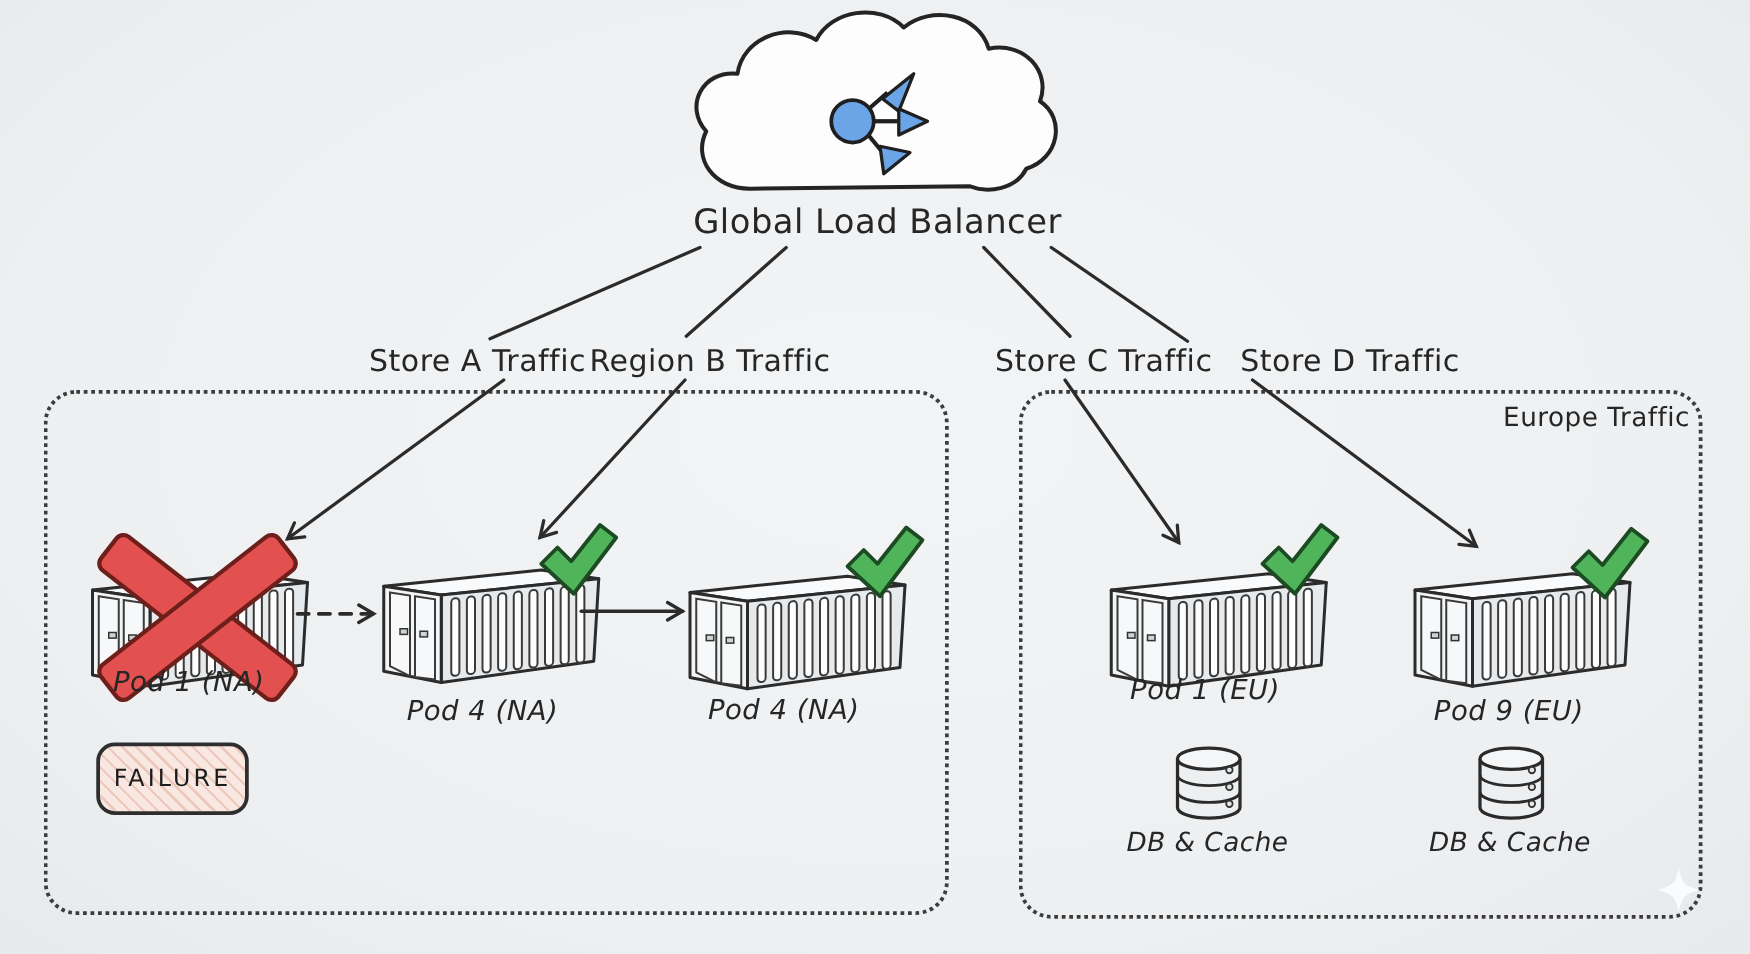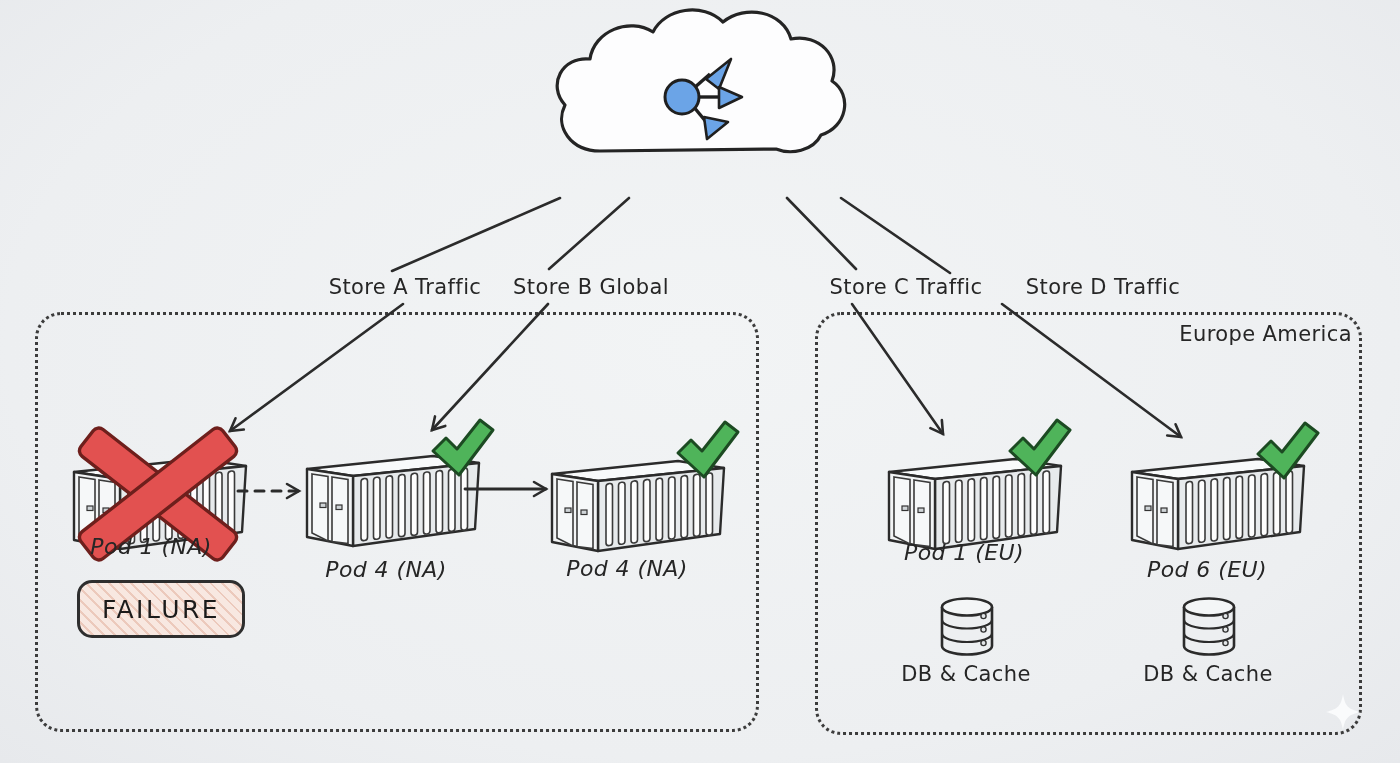--- a/index.html
+++ b/index.html
@@ -16,36 +16,36 @@
     position:relative; width:1400px; height:763px; overflow:hidden;
     background:var(--background,#eef0f2);
     background-image:radial-gradient(ellipse at 50% 45%, #f2f4f5 0%, #edeff1 70%, #e7e9ec 100%);
   }
   .art{position:absolute; left:0; top:0; width:1400px; height:763px; pointer-events:none;}
   .lbl{
     position:absolute; color:var(--ink,#262626); white-space:nowrap;
     letter-spacing:.4px; transform:translateX(-50%);
   }
   .title{font-size:27px; font-weight:500;}
-  .store{font-size:21px;margin-left:23px;}
+  .store{font-size:24px;}
   .region-name{font-size:21px; transform:none;}
   .region-name.right{transform:translateX(-100%);}
   .pod{font-size:22px; font-style:italic; font-weight:500;}
-  .db{font-size:21px; font-weight:500;}
+  .db{font-size:21px; font-style:italic; font-weight:500;}
   .region-box{
     position:absolute; border:3px dotted #3c3c3c; border-radius:26px;
     background:transparent;
   }
   .failure-badge{
-    position:absolute; left:77px; top:580px; width:168px; height:58px;
+    position:absolute; left:77px; top:594px; width:122px; height:58px;
     border:3px solid #2e2e2e; border-radius:15px;
     background:var(--badge_bg,#f8e8e1);
     background-image:repeating-linear-gradient(45deg, rgba(205,122,92,.28) 0 2px, rgba(0,0,0,0) 2px 8px);
     display:flex; align-items:center; justify-content:center;
-    font-size:25px; letter-spacing:2.5px; color:#1b1b1b; font-weight:500;
+    font-size:19px; letter-spacing:2.5px; color:#1b1b1b; font-weight:500;
   }
 </style>
 </head>
 <body>
 
 <div class="canvas">
 
   <div class="region-box" style="left:35px; top:312px; width:724px; height:420px;"></div>
   <div class="region-box" style="left:815px; top:312px; width:547px; height:423px;"></div>
 
@@ -144,32 +144,33 @@
     <use href="#check-proto" x="676" y="421"></use>
     <use href="#check-proto" x="1008" y="419"></use>
     <use href="#check-proto" x="1256" y="422"></use>
 
     <use href="#db-proto" x="940" y="596"></use>
     <use href="#db-proto" x="1182" y="596"></use>
 
     <path d="M1343,694 C1345,706 1348,709 1360,712 C1348,715 1345,718 1343,730 C1341,718 1338,715 1326,712 C1338,709 1341,706 1343,694 Z" fill="#fafbfc"></path>
   </svg>
 
+  <div class="lbl title" style="left:702px; top:162px;">Global Load Balancer</div>
 
   <div class="lbl store" style="left:382px; top:275px;">Store A Traffic</div>
-  <div class="lbl store" style="left:568px; top:275px;">Store B Global</div>
+  <div class="lbl store" style="left:568px; top:275px;">Region B Traffic</div>
   <div class="lbl store" style="left:883px; top:275px;">Store C Traffic</div>
   <div class="lbl store" style="left:1080px; top:275px;">Store D Traffic</div>
 
-  <div class="lbl region-name right" style="left:1352px; top:322px;">Europe America</div>
+  <div class="lbl region-name right" style="left:1352px; top:322px;">Europe Traffic</div>
 
   <div class="lbl pod" style="left:151px; top:534px;">Pod 1 (NA)</div>
   <div class="lbl pod" style="left:386px; top:557px;">Pod 4 (NA)</div>
   <div class="lbl pod" style="left:627px; top:556px;">Pod 4 (NA)</div>
   <div class="lbl pod" style="left:964px; top:540px;">Pod 1 (EU)</div>
-  <div class="lbl pod" style="left:1207px; top:557px;">Pod 6 (EU)</div>
+  <div class="lbl pod" style="left:1207px; top:557px;">Pod 9 (EU)</div>
 
   <div class="failure-badge">FAILURE</div>
 
   <div class="lbl db" style="left:966px; top:662px;">DB &amp; Cache</div>
   <div class="lbl db" style="left:1208px; top:662px;">DB &amp; Cache</div>
 
 </div>
 
 </body></html>

